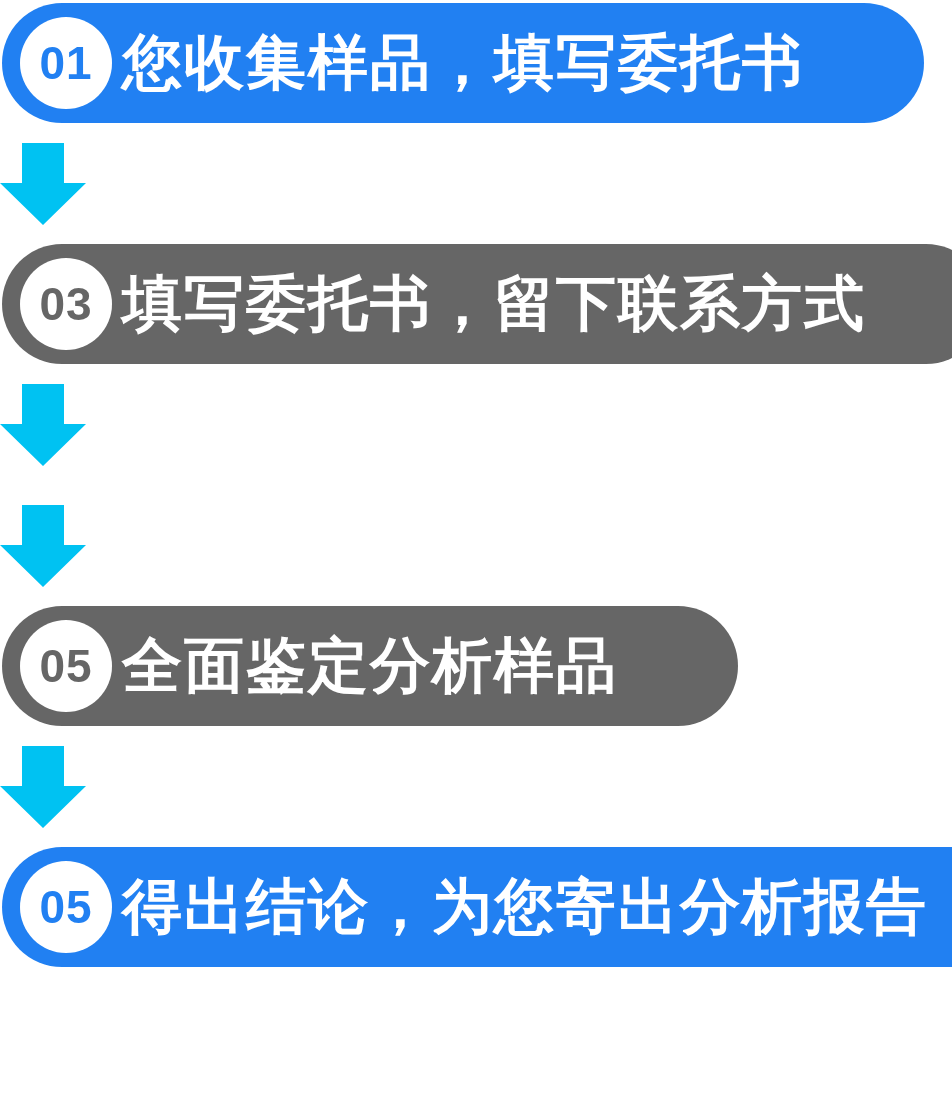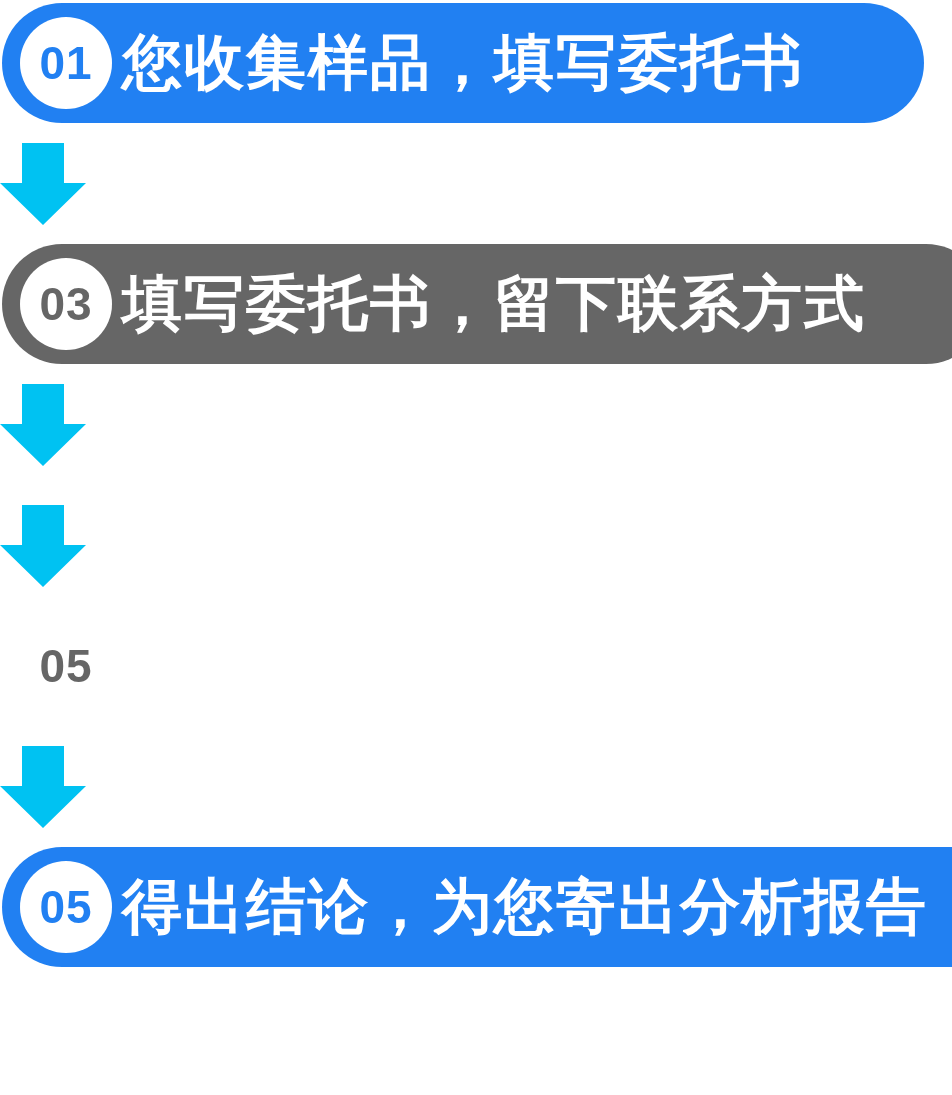--- a/index.html
+++ b/index.html
@@ -101,20 +101,21 @@
 
 
   <div class="arrow-gap">
     <svg width="86" height="82" viewBox="0 0 86 82">
       <polygon points="22,0 64,0 64,40 86,40 43,82 0,40 22,40"></polygon>
     </svg>
   </div>
 
   <div class="step-pill gray">
     <span class="step-badge">05</span>
+    <span class="step-label">全面鉴定分析样品</span>
   </div>
 
   <div class="arrow-gap">
     <svg width="86" height="82" viewBox="0 0 86 82">
       <polygon points="22,0 64,0 64,40 86,40 43,82 0,40 22,40"></polygon>
     </svg>
   </div>
 
   <div class="step-pill blue">
     <span class="step-badge">05</span>

